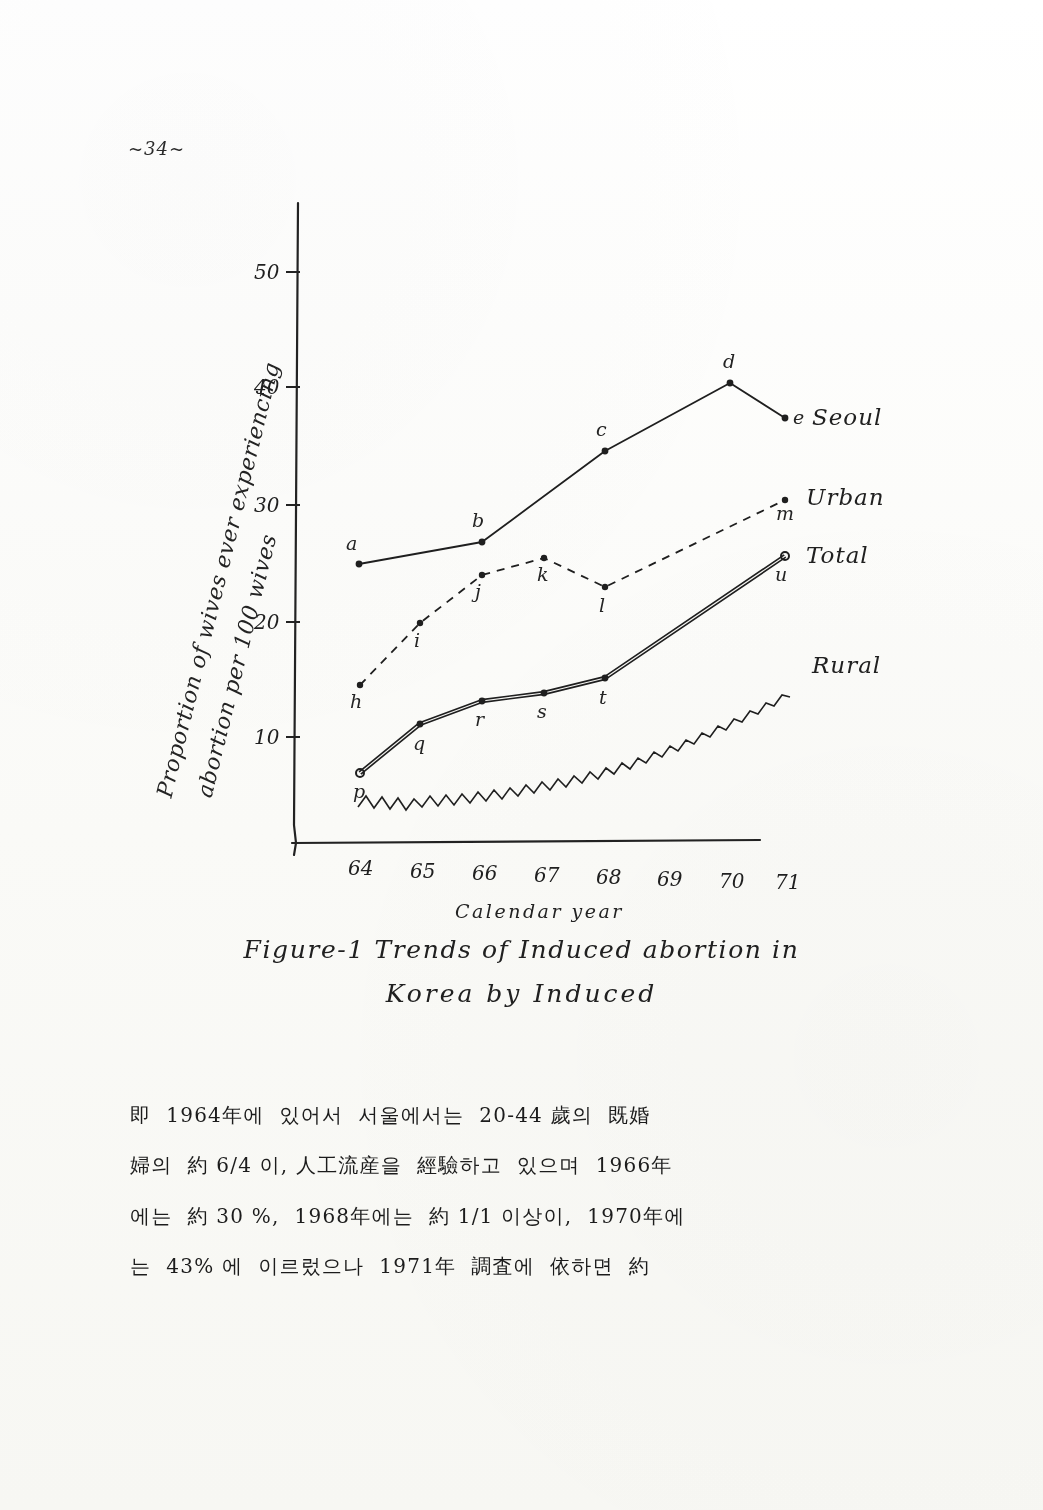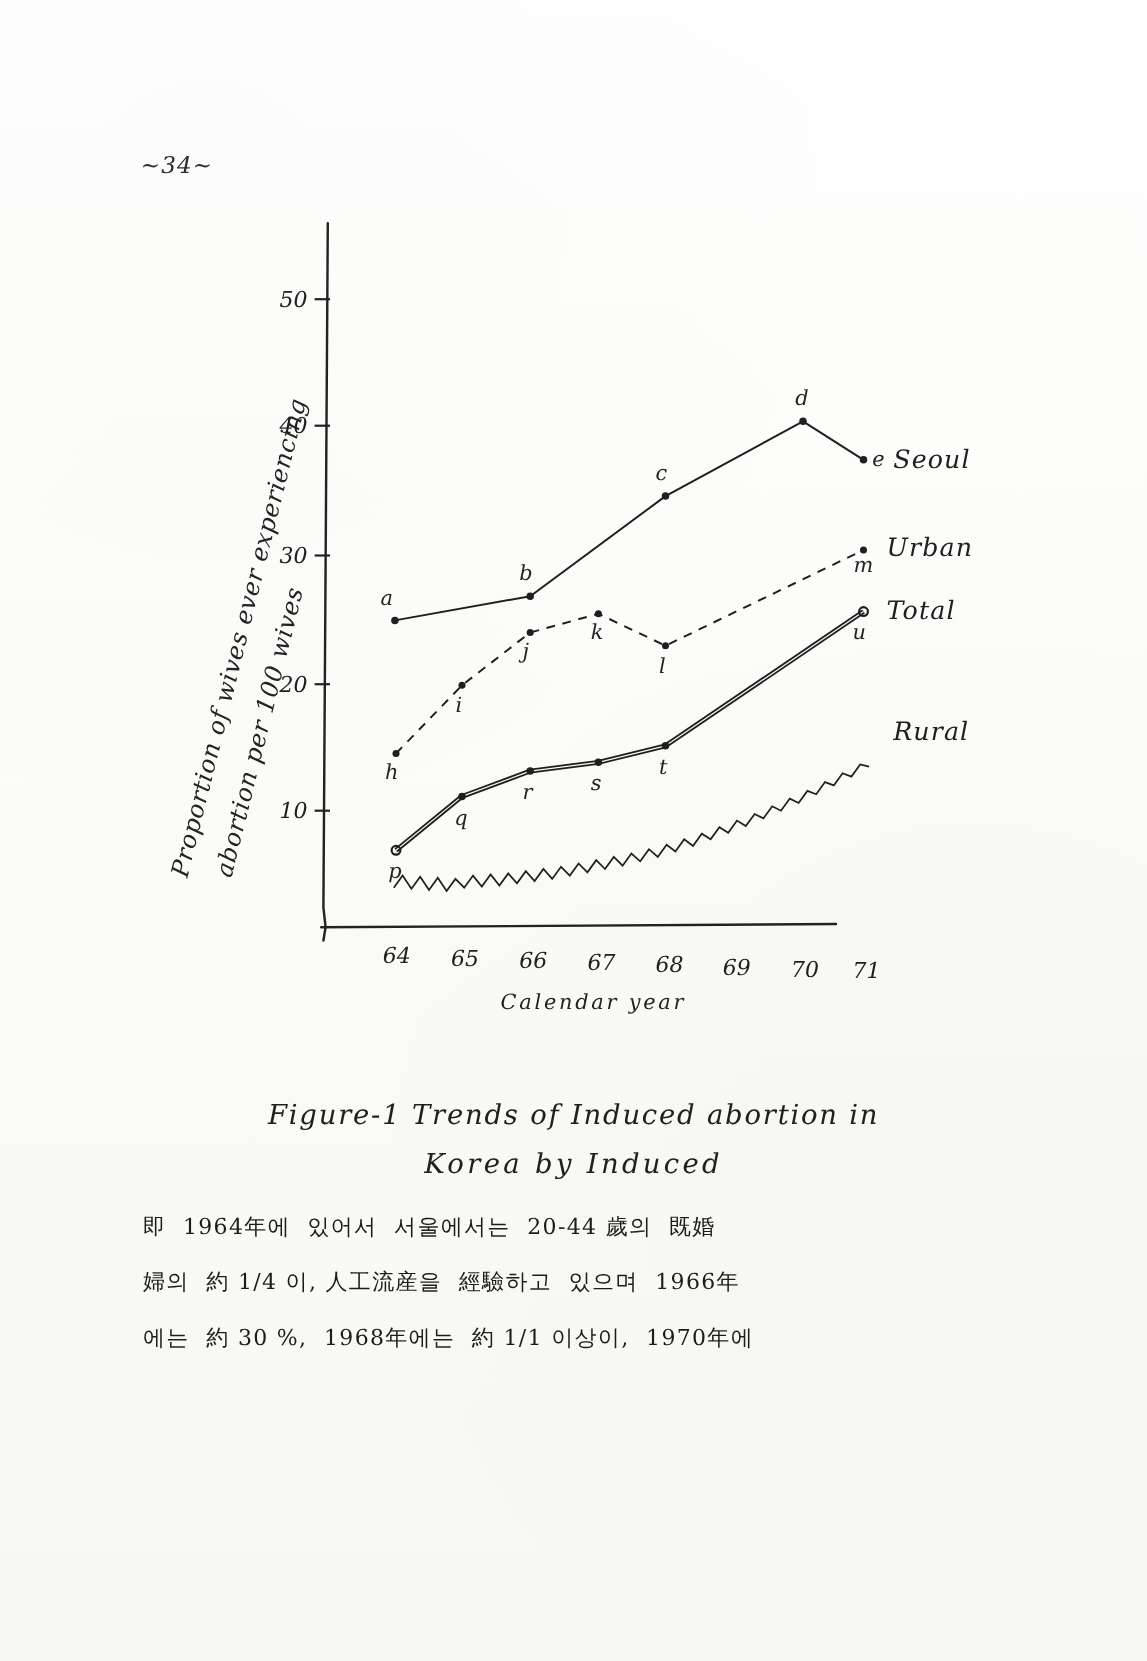--- a/index.html
+++ b/index.html
@@ -29,21 +29,21 @@
       radial-gradient(circle at 85% 70%, rgba(0,0,0,0.013), rgba(0,0,0,0) 46%),
       linear-gradient(180deg, #ffffff 0%, #fafaf7 55%, #f7f7f3 100%);
     pointer-events: none;
   }
   .page-number {
     position: absolute;
     left: 128px;
     top: 138px;
     font-family: "DejaVu Serif", serif;
     font-style: italic;
-    font-size: 21px;
+    font-size: 18px;
     color: #2b2b2b;
     letter-spacing: 1px;
   }
   .chart-wrap {
     position: absolute;
     left: 120px;
     top: 175px;
     width: 800px;
     height: 790px;
     text-align: center;
@@ -85,21 +85,21 @@
     top: 900px;
     font-family: "DejaVu Serif", serif;
     font-style: italic;
     font-size: 19px;
     letter-spacing: 2.5px;
     color: #232323;
   }
   .figcaption {
     position: absolute;
     left: 0;
-    top: 992px;
+    top: 928px;
     width: 1043px;
     text-align: center;
     font-family: "DejaVu Serif", serif;
     font-style: italic;
     font-size: 25px;
     letter-spacing: 1.6px;
     color: #202020;
     line-height: 1.75;
   }
   .figcaption .cap-l2 {
@@ -251,16 +251,17 @@
 
   <div class="xlabel">Calendar year</div>
 
   <div class="figcaption">
     <span>Figure-1  Trends of Induced abortion in</span>
     <span class="cap-l2">Korea   by Induced</span>
   </div>
 
   <div class="body-text">
     <p>即  1964年에  있어서  서울에서는  20-44 歲의  既婚</p>
-    <p>婦의  約 1/4 이, 人工流産을  經驗하고  있으며  1966年</p>
+    <p>婦의  約 6/4 이, 人工流産을  經驗하고  있으며  1966年</p>
     <p>에는  約 30 %,  1968年에는  約 1/1 이상이,  1970年에</p>
+    <p>는  43% 에  이르렀으나  1971年  調査에  依하면  約</p>
   </div>
 </div>
 
 </body></html>

